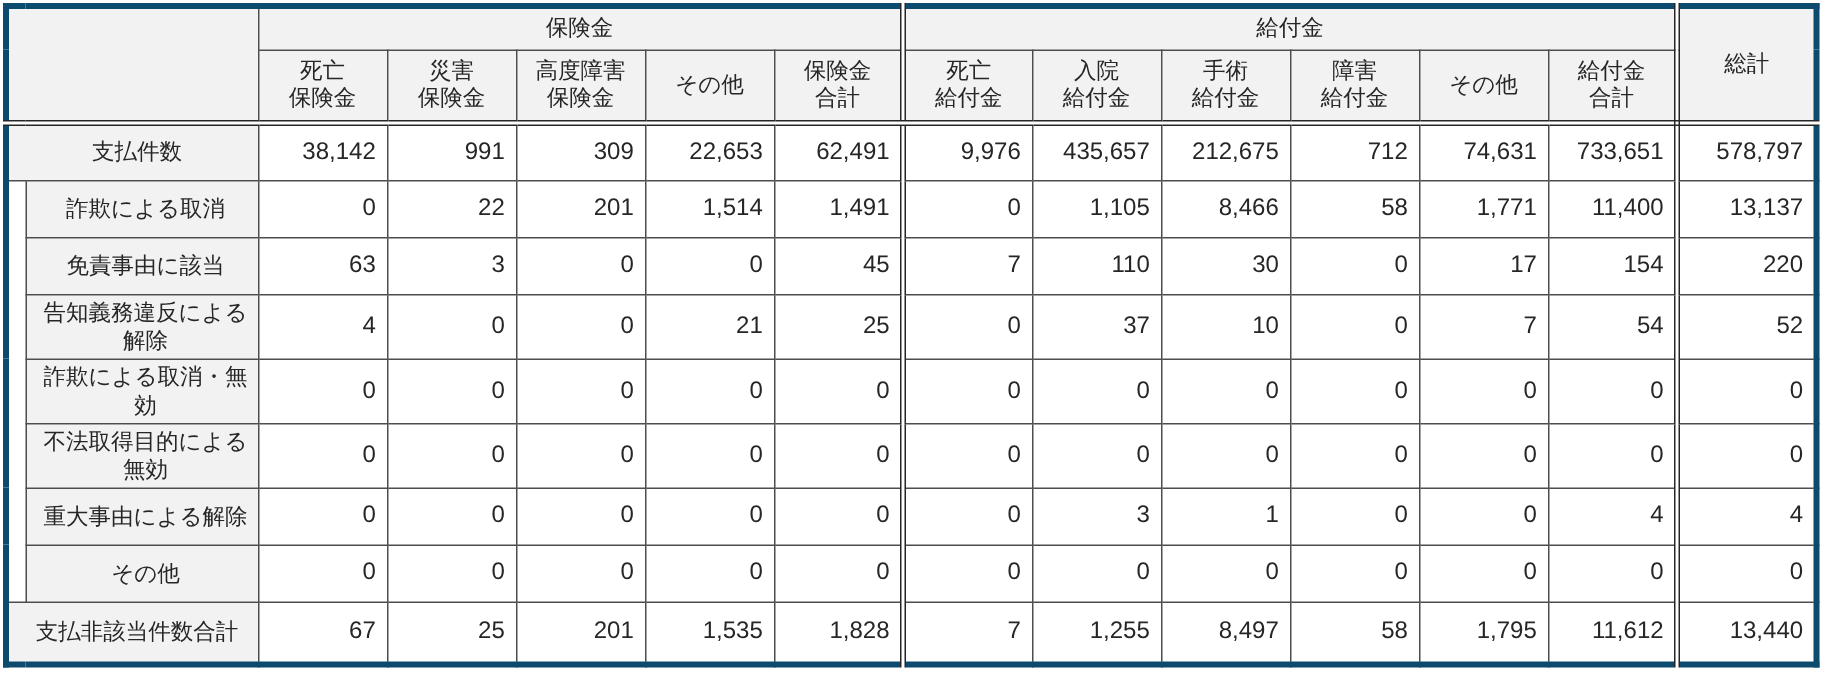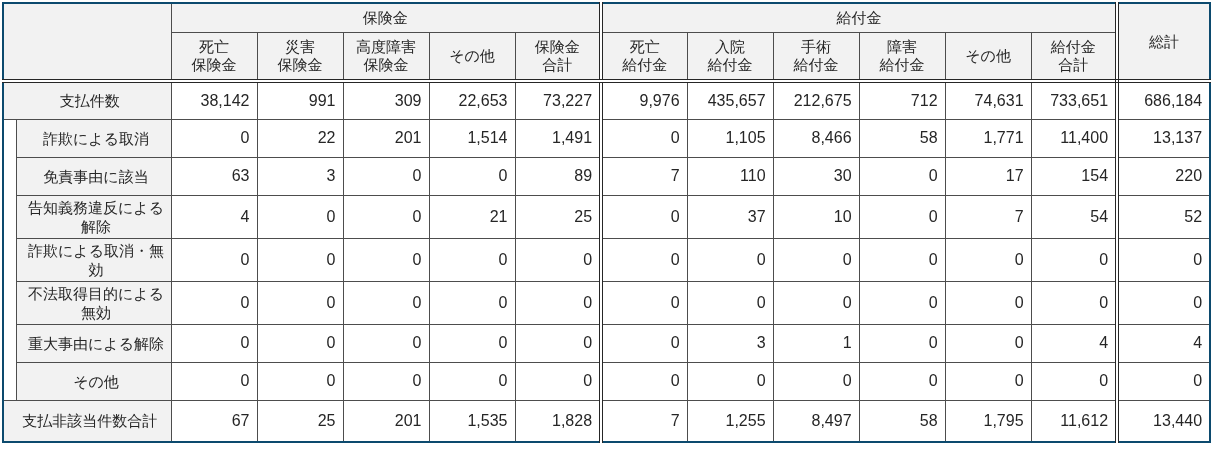--- a/index.html
+++ b/index.html
@@ -8,21 +8,21 @@
     font-family: "Liberation Sans", "DejaVu Sans", sans-serif;
     color: #262626;
     -webkit-font-smoothing: antialiased;
   }
   .page { width: 1225px; height: 455px; padding: 2px 0 0 2px; overflow: hidden; }
 
   table.report {
     border-collapse: collapse;
     table-layout: fixed;
     width: 1209px;
-    border: 2px solid #0c4a6e;
+    border: 4px solid #0c4a6e;
     padding-left: 30px;
   }
   col.c-indent { width: 13px; }
   col.c-label  { width: 155px; }
   col.c-data   { width: 86px; }
   col.c-total  { width: 93px; }
 
   th, td {
     border: 1px solid #4d4d4d;
     font-weight: normal;
@@ -108,28 +108,28 @@
 合計</th>
       </tr>
     </thead>
     <tbody>
         <tr>
           <th class="row-label" colspan="2">支払件数</th>
           <td class="num">38,142</td>
           <td class="num">991</td>
           <td class="num">309</td>
           <td class="num">22,653</td>
-          <td class="num">73,227</td>
+          <td class="num">62,491</td>
           <td class="num dsep">9,976</td>
           <td class="num">435,657</td>
           <td class="num">212,675</td>
           <td class="num">712</td>
           <td class="num">74,631</td>
           <td class="num">733,651</td>
-          <td class="num dsep">686,184</td>
+          <td class="num dsep">578,797</td>
         </tr>
         <tr>
           <td class="indent-cell" rowspan="7"></td>
           <th class="row-label">詐欺による取消</th>
           <td class="num">0</td>
           <td class="num">22</td>
           <td class="num">201</td>
           <td class="num">1,514</td>
           <td class="num">1,491</td>
           <td class="num dsep">0</td>
@@ -139,21 +139,21 @@
           <td class="num">1,771</td>
           <td class="num">11,400</td>
           <td class="num dsep">13,137</td>
         </tr>
         <tr>
           <th class="row-label">免責事由に該当</th>
           <td class="num">63</td>
           <td class="num">3</td>
           <td class="num">0</td>
           <td class="num">0</td>
-          <td class="num">89</td>
+          <td class="num">45</td>
           <td class="num dsep">7</td>
           <td class="num">110</td>
           <td class="num">30</td>
           <td class="num">0</td>
           <td class="num">17</td>
           <td class="num">154</td>
           <td class="num dsep">220</td>
         </tr>
         <tr>
           <th class="row-label">告知義務違反による解除</th>

